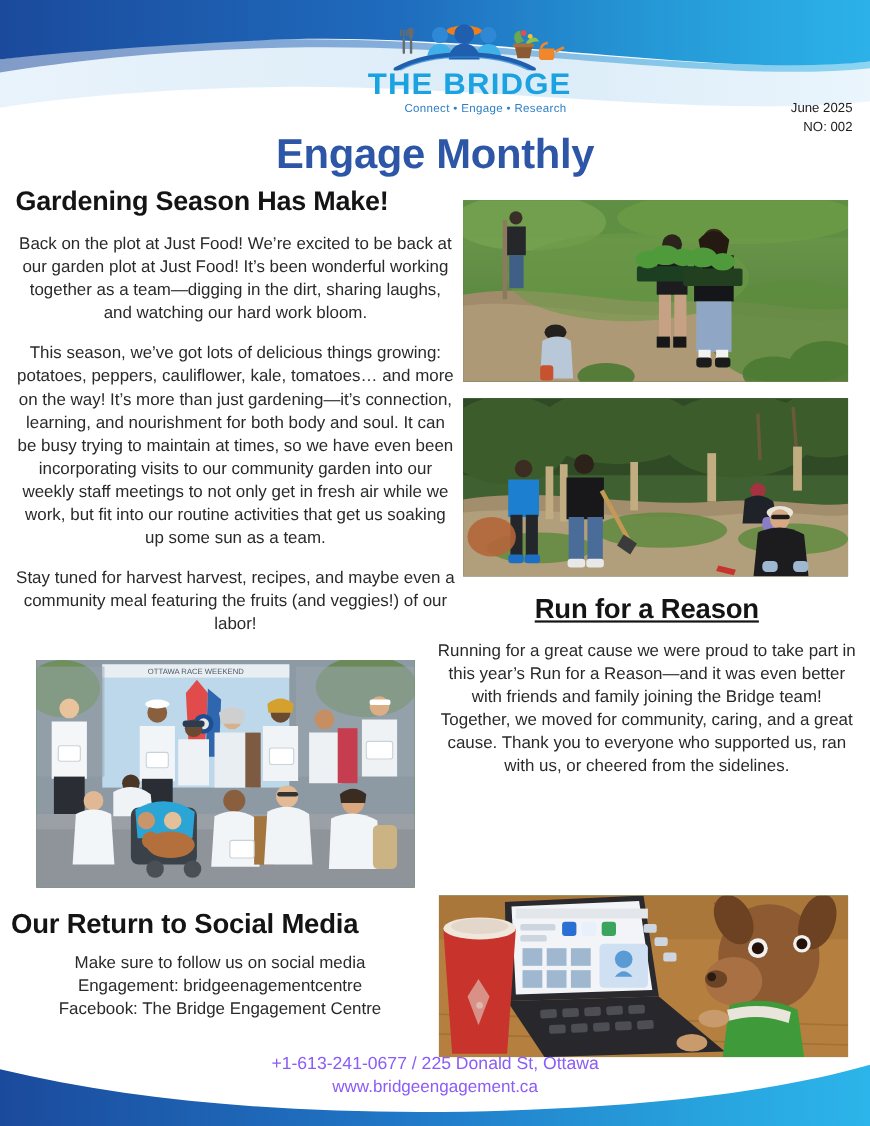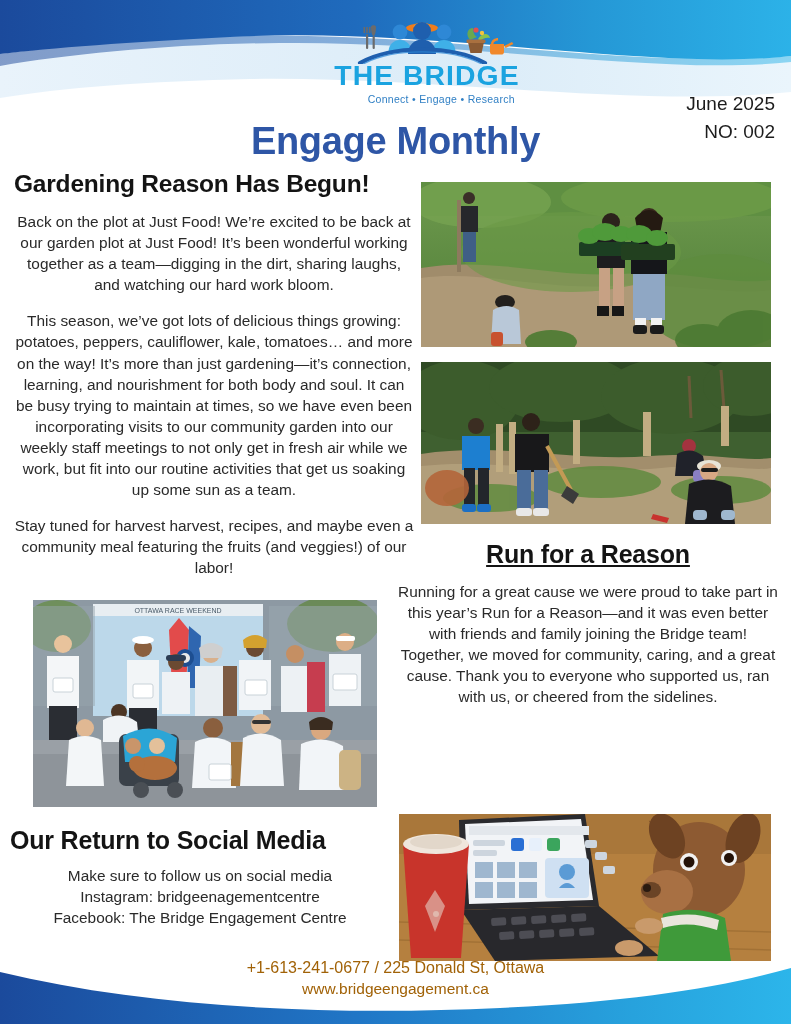--- a/index.html
+++ b/index.html
@@ -22,21 +22,21 @@
   #logo-mark { width:185px; height:46px; display:block; }
   #logo-word { font-size:27px; font-weight:bold; letter-spacing:1.0px;
                color:#1aa3e0; line-height:1; margin-top:-1px;
                font-family:"Liberation Sans", sans-serif;
                transform:scaleX(1.05); }
   #logo-tag { font-size:10.5px; color:#2f7fc4; letter-spacing:0.3px;
               margin-top:3px; }
 
   
   #issue-meta { position:absolute; right:16px; top:90px; text-align:right;
-                font-size:19px; color:#1c1c1c; line-height:1.45; }
+                font-size:12px; color:#1c1c1c; line-height:1.45; }
 
   
   #masthead-title { position:absolute; left:0; top:120px; width:791px;
                     text-align:center; font-size:38px; font-weight:bold;
                     color:#2e56a6; letter-spacing:-0.3px; }
 
   
   .section-heading { font-size:24.5px; font-weight:bold; color:#141414;
                      letter-spacing:-0.2px; }
   .body-copy { font-size:15.4px; line-height:1.37; color:#2a2a2a;
@@ -61,21 +61,21 @@
   #run-heading { text-align:center; margin-bottom:12px; font-size:25px;text-decoration:underline; }
 
   
   #social-section { position:absolute; left:10px; top:826px; width:380px; }
   #social-heading { margin-bottom:10px; font-size:25px; }
 
   
   #bottom-banner { position:absolute; left:0; bottom:0; width:791px; height:60px; }
   #bottom-banner svg { display:block; width:791px; height:60px; }
   #footer-contact { position:absolute; left:0; bottom:24px; width:791px;
-                    text-align:center; color:#a16207; line-height:1.35;
+                    text-align:center; color:#8b5cf6; line-height:1.35;
                     z-index:3; }
   #footer-line1 { font-size:16px; }
   #footer-line2 { font-size:15.5px; }
 </style>
 </head>
 <body>
 
 <div id="top-banner">
   <svg viewBox="0 0 791 120" preserveAspectRatio="none" aria-hidden="true">
     <defs>
@@ -143,21 +143,21 @@
 </div>
 
 <div id="issue-meta">
   <div>June 2025</div>
   <div>NO: 002</div>
 </div>
 
 <div id="masthead-title">Engage Monthly</div>
 
 <div id="gardening-section">
-  <div id="gardening-heading" class="section-heading">Gardening Reason Has Begun!</div>
+  <div id="gardening-heading" class="section-heading">Gardening Season Has Make!</div>
   <div class="body-copy">
     <p>Back on the plot at Just Food! We’re excited to be back at our garden plot at Just Food! It’s been wonderful working together as a team—digging in the dirt, sharing laughs, and watching our hard work bloom.</p>
     <p>This season, we’ve got lots of delicious things growing: potatoes, peppers, cauliflower, kale, tomatoes… and more on the way! It’s more than just gardening—it’s connection, learning, and nourishment for both body and soul. It can be busy trying to maintain at times, so we have even been incorporating visits to our community garden into our weekly staff meetings to not only get in fresh air while we work, but fit into our routine activities that get us soaking up some sun as a team.</p>
     <p>Stay tuned for harvest harvest, recipes, and maybe even a community meal featuring the fruits (and veggies!) of our labor!</p>
   </div>
 </div>
 
 <div class="photo" id="photo-garden-planting">
   <svg viewBox="0 0 350 165" preserveAspectRatio="none" aria-hidden="true">
     <defs>
@@ -414,21 +414,21 @@
       <rect x="300" y="74" width="24" height="16" rx="2"></rect>
       <rect x="176" y="164" width="22" height="16" rx="2"></rect>
     </g>
   </svg>
 </div>
 
 <div id="social-section">
   <div id="social-heading" class="section-heading">Our Return to Social Media</div>
   <div class="body-copy">
     <div>Make sure to follow us on social media</div>
-    <div>Instagram: bridgeenagementcentre</div>
+    <div>Engagement: bridgeenagementcentre</div>
     <div>Facebook: The Bridge Engagement Centre</div>
   </div>
 </div>
 
 <div class="photo" id="photo-dog-laptop">
   <svg viewBox="0 0 372 147" preserveAspectRatio="none" aria-hidden="true">
     <rect width="372" height="147" fill="#b5803f"></rect>
     <rect y="0" width="372" height="40" fill="#a9773a"></rect>
     <g stroke="#96682f" stroke-width="1.5" opacity="0.6">
       <line x1="0" y1="108" x2="372" y2="118"></line>

